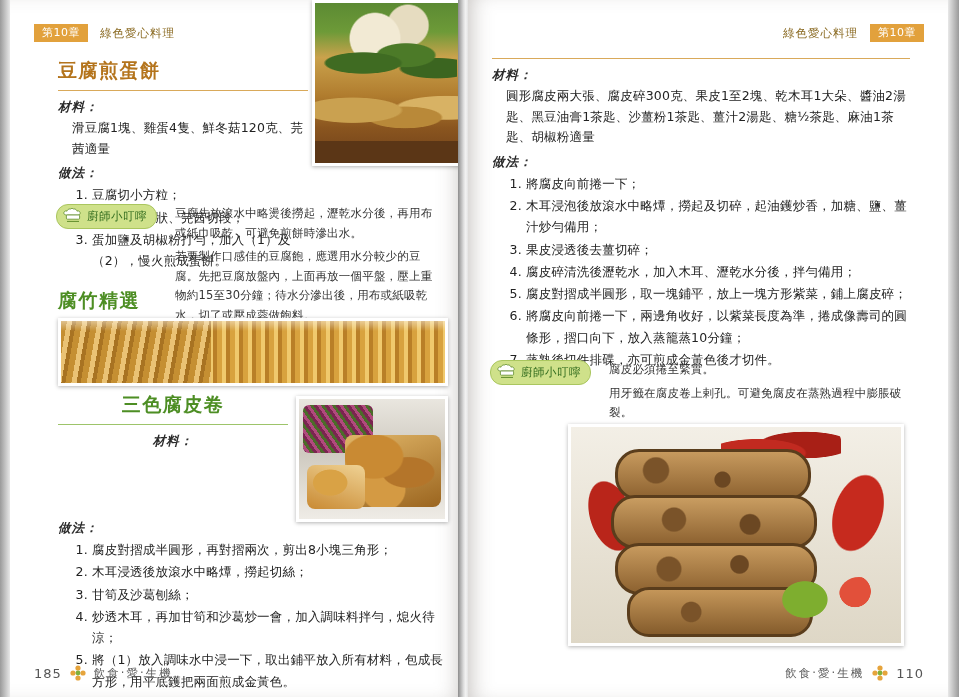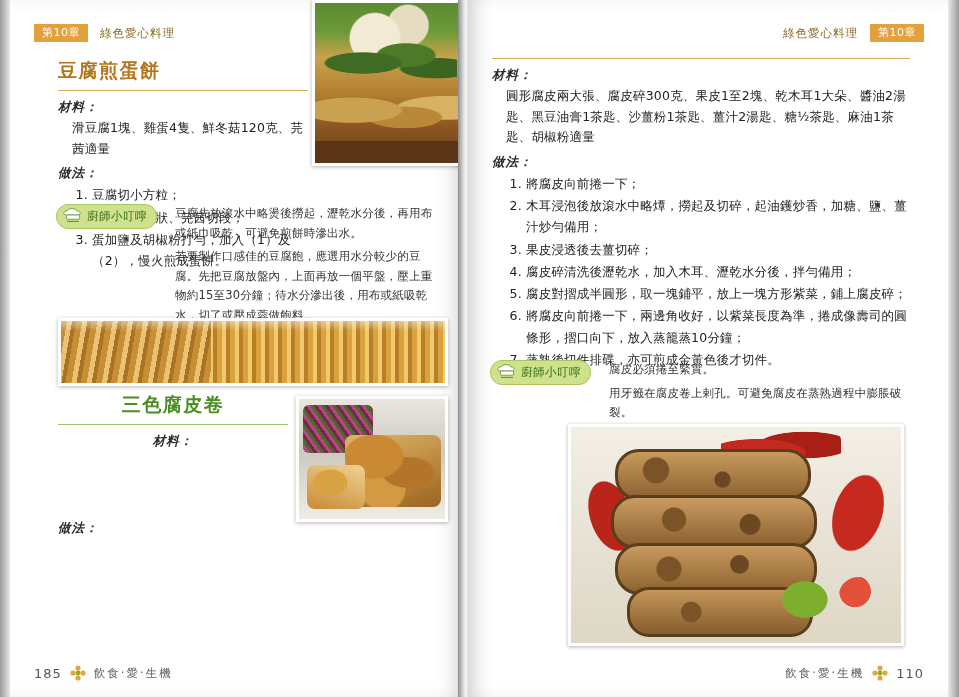--- a/index.html
+++ b/index.html
@@ -263,20 +263,24 @@
           </svg>
         </span>
         <span class="tip-badge-text">廚師小叮嚀</span>
       </div>
       <div class="tip-body">
         <p>豆腐先放滾水中略燙後撈起，瀝乾水分後，再用布或紙巾吸乾，可避免煎餅時滲出水。</p>
         <p>若要製作口感佳的豆腐飽，應選用水分較少的豆腐。先把豆腐放盤內，上面再放一個平盤，壓上重物約15至30分鐘；待水分滲出後，用布或紙吸乾水，切了或壓成蓉做飽料。</p>
       </div>
     </div>
 
+    <div class="col" style="left:48px;top:288px;width:384px;">
+      <div class="recipe-title green">腐竹精選</div>
+      <div class="rule green"></div>
+    </div>
 
     <div class="photo photo-frame" style="left:48px;top:318px;width:384px;height:62px;">
       <div style="position:absolute;inset:0;background:
         repeating-linear-gradient(90deg,#d8a23e 0 5px,#f0c96d 5px 9px,#b97f27 9px 13px),
         linear-gradient(180deg, rgba(255,235,190,0.55), rgba(120,70,18,0.35));"></div>
       <div style="position:absolute;left:0;top:0;width:150px;height:62px;background:
         repeating-linear-gradient(100deg,#c58f32 0 6px,#eac274 6px 11px,#a87322 11px 15px);"></div>
       <div style="position:absolute;left:0;top:0;width:384px;height:10px;background:linear-gradient(180deg,rgba(255,255,255,0.45),rgba(255,255,255,0));"></div>
     </div>
 
@@ -295,20 +299,27 @@
         radial-gradient(ellipse at 66% 52%,#b4752a 0 28%,rgba(0,0,0,0) 30%),
         radial-gradient(ellipse at 40% 76%,#d49a43 0 26%,rgba(0,0,0,0) 28%),
         linear-gradient(160deg,#e0b567,#9b651f);border-radius:8px;"></div>
       <div style="position:absolute;left:8px;top:66px;width:58px;height:44px;background:
         radial-gradient(ellipse at 40% 40%,#d9a245 0 34%,rgba(0,0,0,0) 36%),
         linear-gradient(20deg,#c98a33,#efd294);border-radius:8px;"></div>
     </div>
 
     <div class="col" style="left:48px;top:516px;width:386px;">
       <div class="sec-label">做法：</div>
+      <ol class="steps">
+        <li>腐皮對摺成半圓形，再對摺兩次，剪出8小塊三角形；</li>
+        <li>木耳浸透後放滾水中略燂，撈起切絲；</li>
+        <li>甘筍及沙葛刨絲；</li>
+        <li>炒透木耳，再加甘筍和沙葛炒一會，加入調味料拌勻，熄火待涼；</li>
+        <li>將（1）放入調味水中浸一下，取出鋪平放入所有材料，包成長方形，用平底鑊把兩面煎成金黃色。</li>
+      </ol>
     </div>
 
     <div class="footer footer-left">
       <span class="pageno">185</span>
       <span class="flower">
         <svg width="16" height="16" viewBox="0 0 16 16">
           <g fill="#e6a43c">
             <circle cx="8" cy="3" r="2.6"></circle>
               <circle cx="13" cy="8" r="2.6"></circle>
             <circle cx="8" cy="13" r="2.6"></circle>

